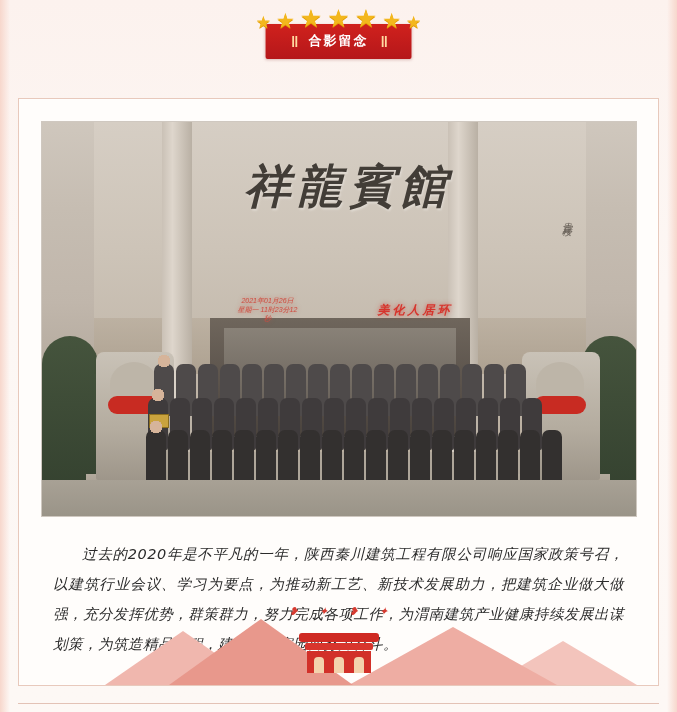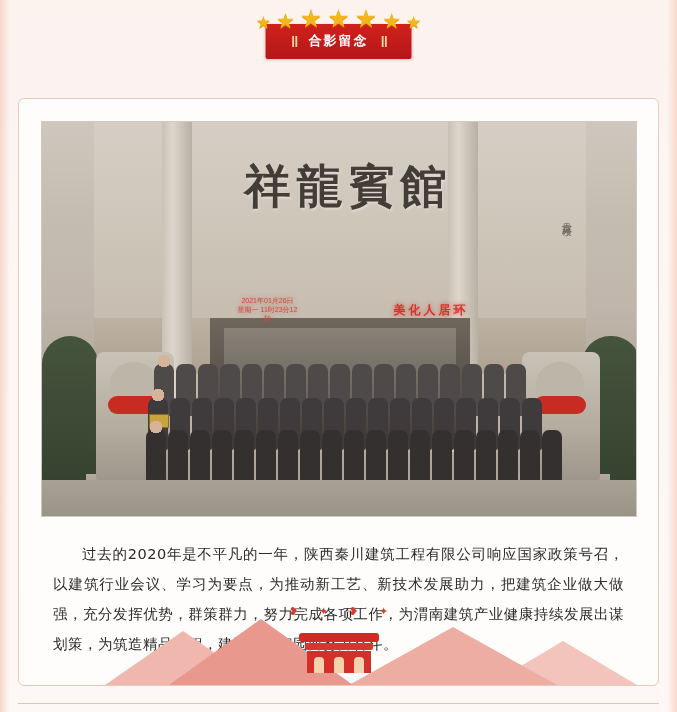--- a/index.html
+++ b/index.html
@@ -74,23 +74,24 @@
   }
   
   .card {
     position: absolute;
     top: 98px;
     left: 18px;
     right: 18px;
     bottom: 26px;
     background: #fffdfb;
     border: 1px solid #e8c9bc;
-    border-radius: 6px;
+    border-radius: 0;
     box-shadow: 0 0 0 1px rgba(255,255,255,0.6) inset;
     overflow: hidden;
+    font-style: italic;
   }
   .card-inner {
     position: absolute;
     top: 0; left: 0; right: 0; bottom: 0;
     padding: 22px 20px 0 20px;
     box-sizing: border-box;
   }
   
   .photo {
     position: relative;
@@ -173,21 +174,21 @@
     right: 62px;
     top: 92px;
     color: #4a433c;
     font-size: 10px;
     letter-spacing: 2px;
     opacity: .75;
     writing-mode: vertical-rl;
   }
   .led-red {
     position: absolute;
-    left: 352px;
+    left: 336px;
     top: 180px;
     color: #d6342c;
     font-size: 12px;
     letter-spacing: 3px;
     font-weight: bold;
     text-shadow: 0 0 5px rgba(214,52,44,0.7);
   }
   .led-blue {
     position: absolute;
     left: 196px;

